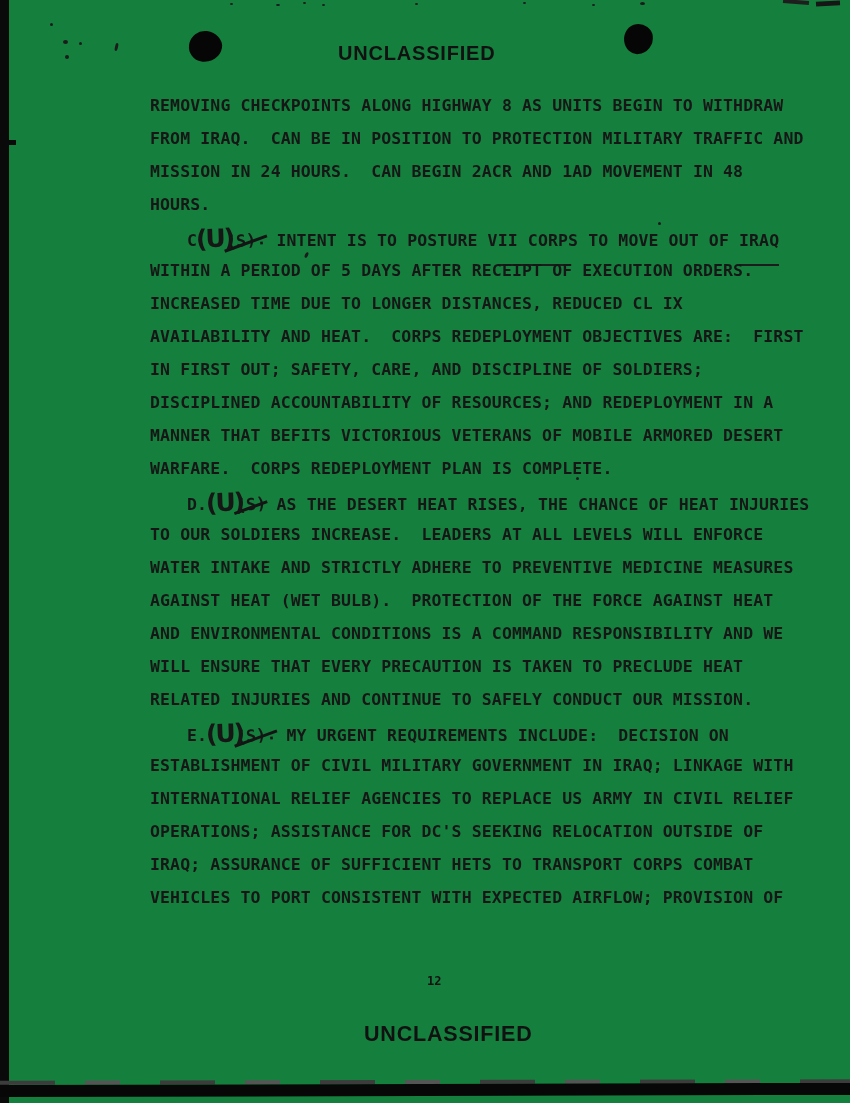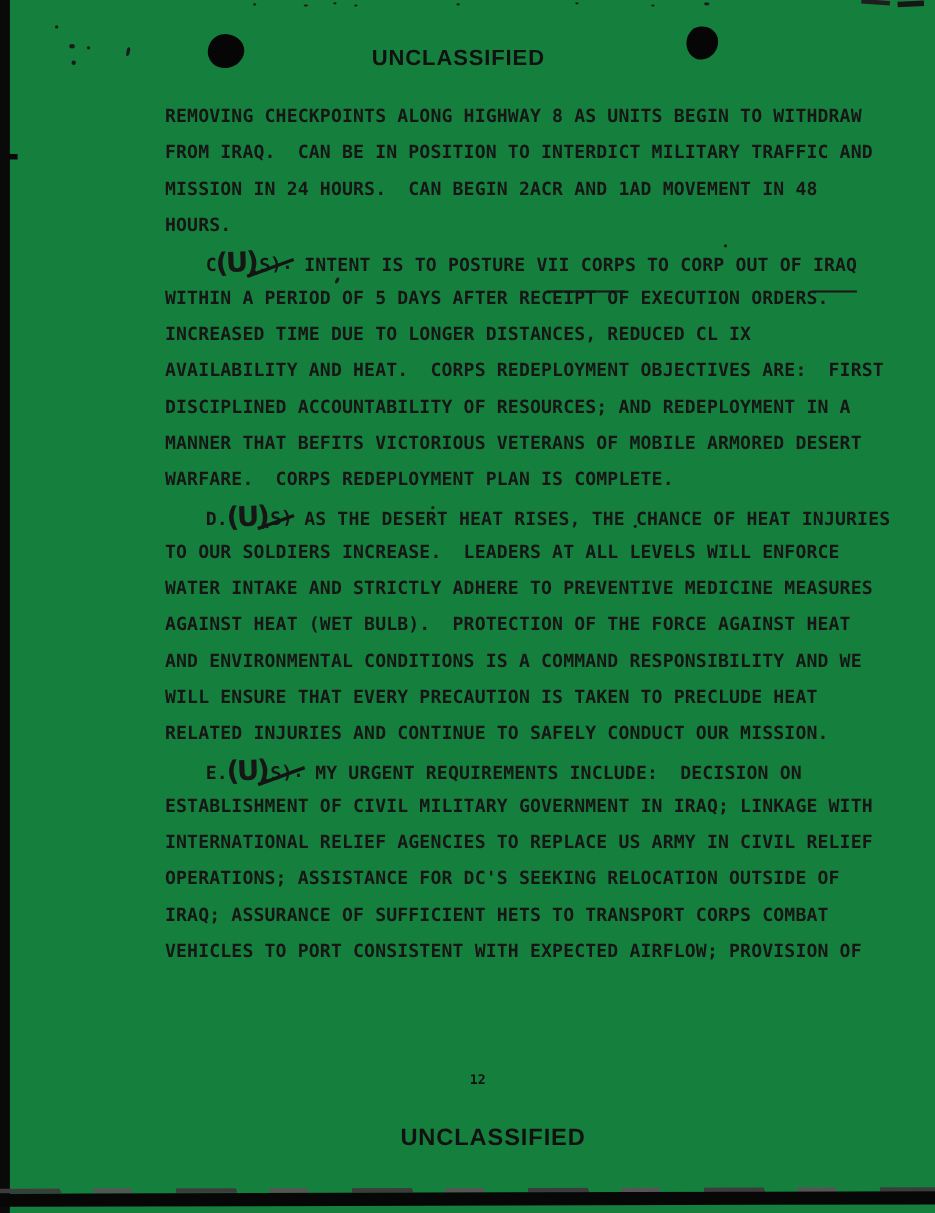--- a/index.html
+++ b/index.html
@@ -146,27 +146,28 @@
   <div class="speck" style="left:658px; top:222px;width:3px; height:3px;"></div>
   <div class="speck" style="left:576px; top:477px;width:3px; height:3px;"></div>
 
   <div class="hole-dot hole-left"></div>
   <div class="hole-dot hole-right"></div>
 
   <div class="classification header">UNCLASSIFIED</div>
 
   <div class="doc-body">
       <div class="doc-line"><span>REMOVING CHECKPOINTS ALONG HIGHWAY 8 AS UNITS BEGIN TO WITHDRAW</span></div>
-      <div class="doc-line"><span>FROM IRAQ.  CAN BE IN POSITION TO INTERDICT MILITARY TRAFFIC AND</span></div>
+      <div class="doc-line"><span>FROM IRAQ.  CAN BE IN POSITION TO PROTECTION MILITARY TRAFFIC AND</span></div>
       <div class="doc-line"><span>MISSION IN 24 HOURS.  CAN BEGIN 2ACR AND 1AD MOVEMENT IN 48</span></div>
       <div class="doc-line"><span>HOURS.</span></div>
-      <div class="doc-line indent"><span>C</span><span class="seg-hand">(U)</span><span class="seg-strike">(S).</span><span> INTENT IS TO POSTURE V</span><span class="seg-underline">II CORP</span><span>S TO CORP OUT OF </span><span class="seg-underline">IRAQ</span></div>
+      <div class="doc-line indent"><span>C</span><span class="seg-hand">(U)</span><span class="seg-strike">(S).</span><span> INTENT IS TO POSTURE V</span><span class="seg-underline">II CORP</span><span>S TO MOVE OUT OF </span><span class="seg-underline">IRAQ</span></div>
       <div class="doc-line"><span>WITHIN A PERIOD OF 5 DAYS AFTER RECEIPT OF EXECUTION ORDERS.</span></div>
       <div class="doc-line"><span>INCREASED TIME DUE TO LONGER DISTANCES, REDUCED CL IX</span></div>
       <div class="doc-line"><span>AVAILABILITY AND HEAT.  CORPS REDEPLOYMENT OBJECTIVES ARE:  FIRST</span></div>
+      <div class="doc-line"><span>IN FIRST OUT; SAFETY, CARE, AND DISCIPLINE OF SOLDIERS;</span></div>
       <div class="doc-line"><span>DISCIPLINED ACCOUNTABILITY OF RESOURCES; AND REDEPLOYMENT IN A</span></div>
       <div class="doc-line"><span>MANNER THAT BEFITS VICTORIOUS VETERANS OF MOBILE ARMORED DESERT</span></div>
       <div class="doc-line"><span>WARFARE.  CORPS REDEPLOYMENT PLAN IS COMPLETE.</span></div>
       <div class="doc-line indent"><span>D.</span><span class="seg-hand">(U)</span><span class="seg-strike">(S)</span><span> AS THE DESERT HEAT RISES, THE CHANCE OF HEAT INJURIES</span></div>
       <div class="doc-line"><span>TO OUR SOLDIERS INCREASE.  LEADERS AT ALL LEVELS WILL ENFORCE</span></div>
       <div class="doc-line"><span>WATER INTAKE AND STRICTLY ADHERE TO PREVENTIVE MEDICINE MEASURES</span></div>
       <div class="doc-line"><span>AGAINST HEAT (WET BULB).  PROTECTION OF THE FORCE AGAINST HEAT</span></div>
       <div class="doc-line"><span>AND ENVIRONMENTAL CONDITIONS IS A COMMAND RESPONSIBILITY AND WE</span></div>
       <div class="doc-line"><span>WILL ENSURE THAT EVERY PRECAUTION IS TAKEN TO PRECLUDE HEAT</span></div>
       <div class="doc-line"><span>RELATED INJURIES AND CONTINUE TO SAFELY CONDUCT OUR MISSION.</span></div>

